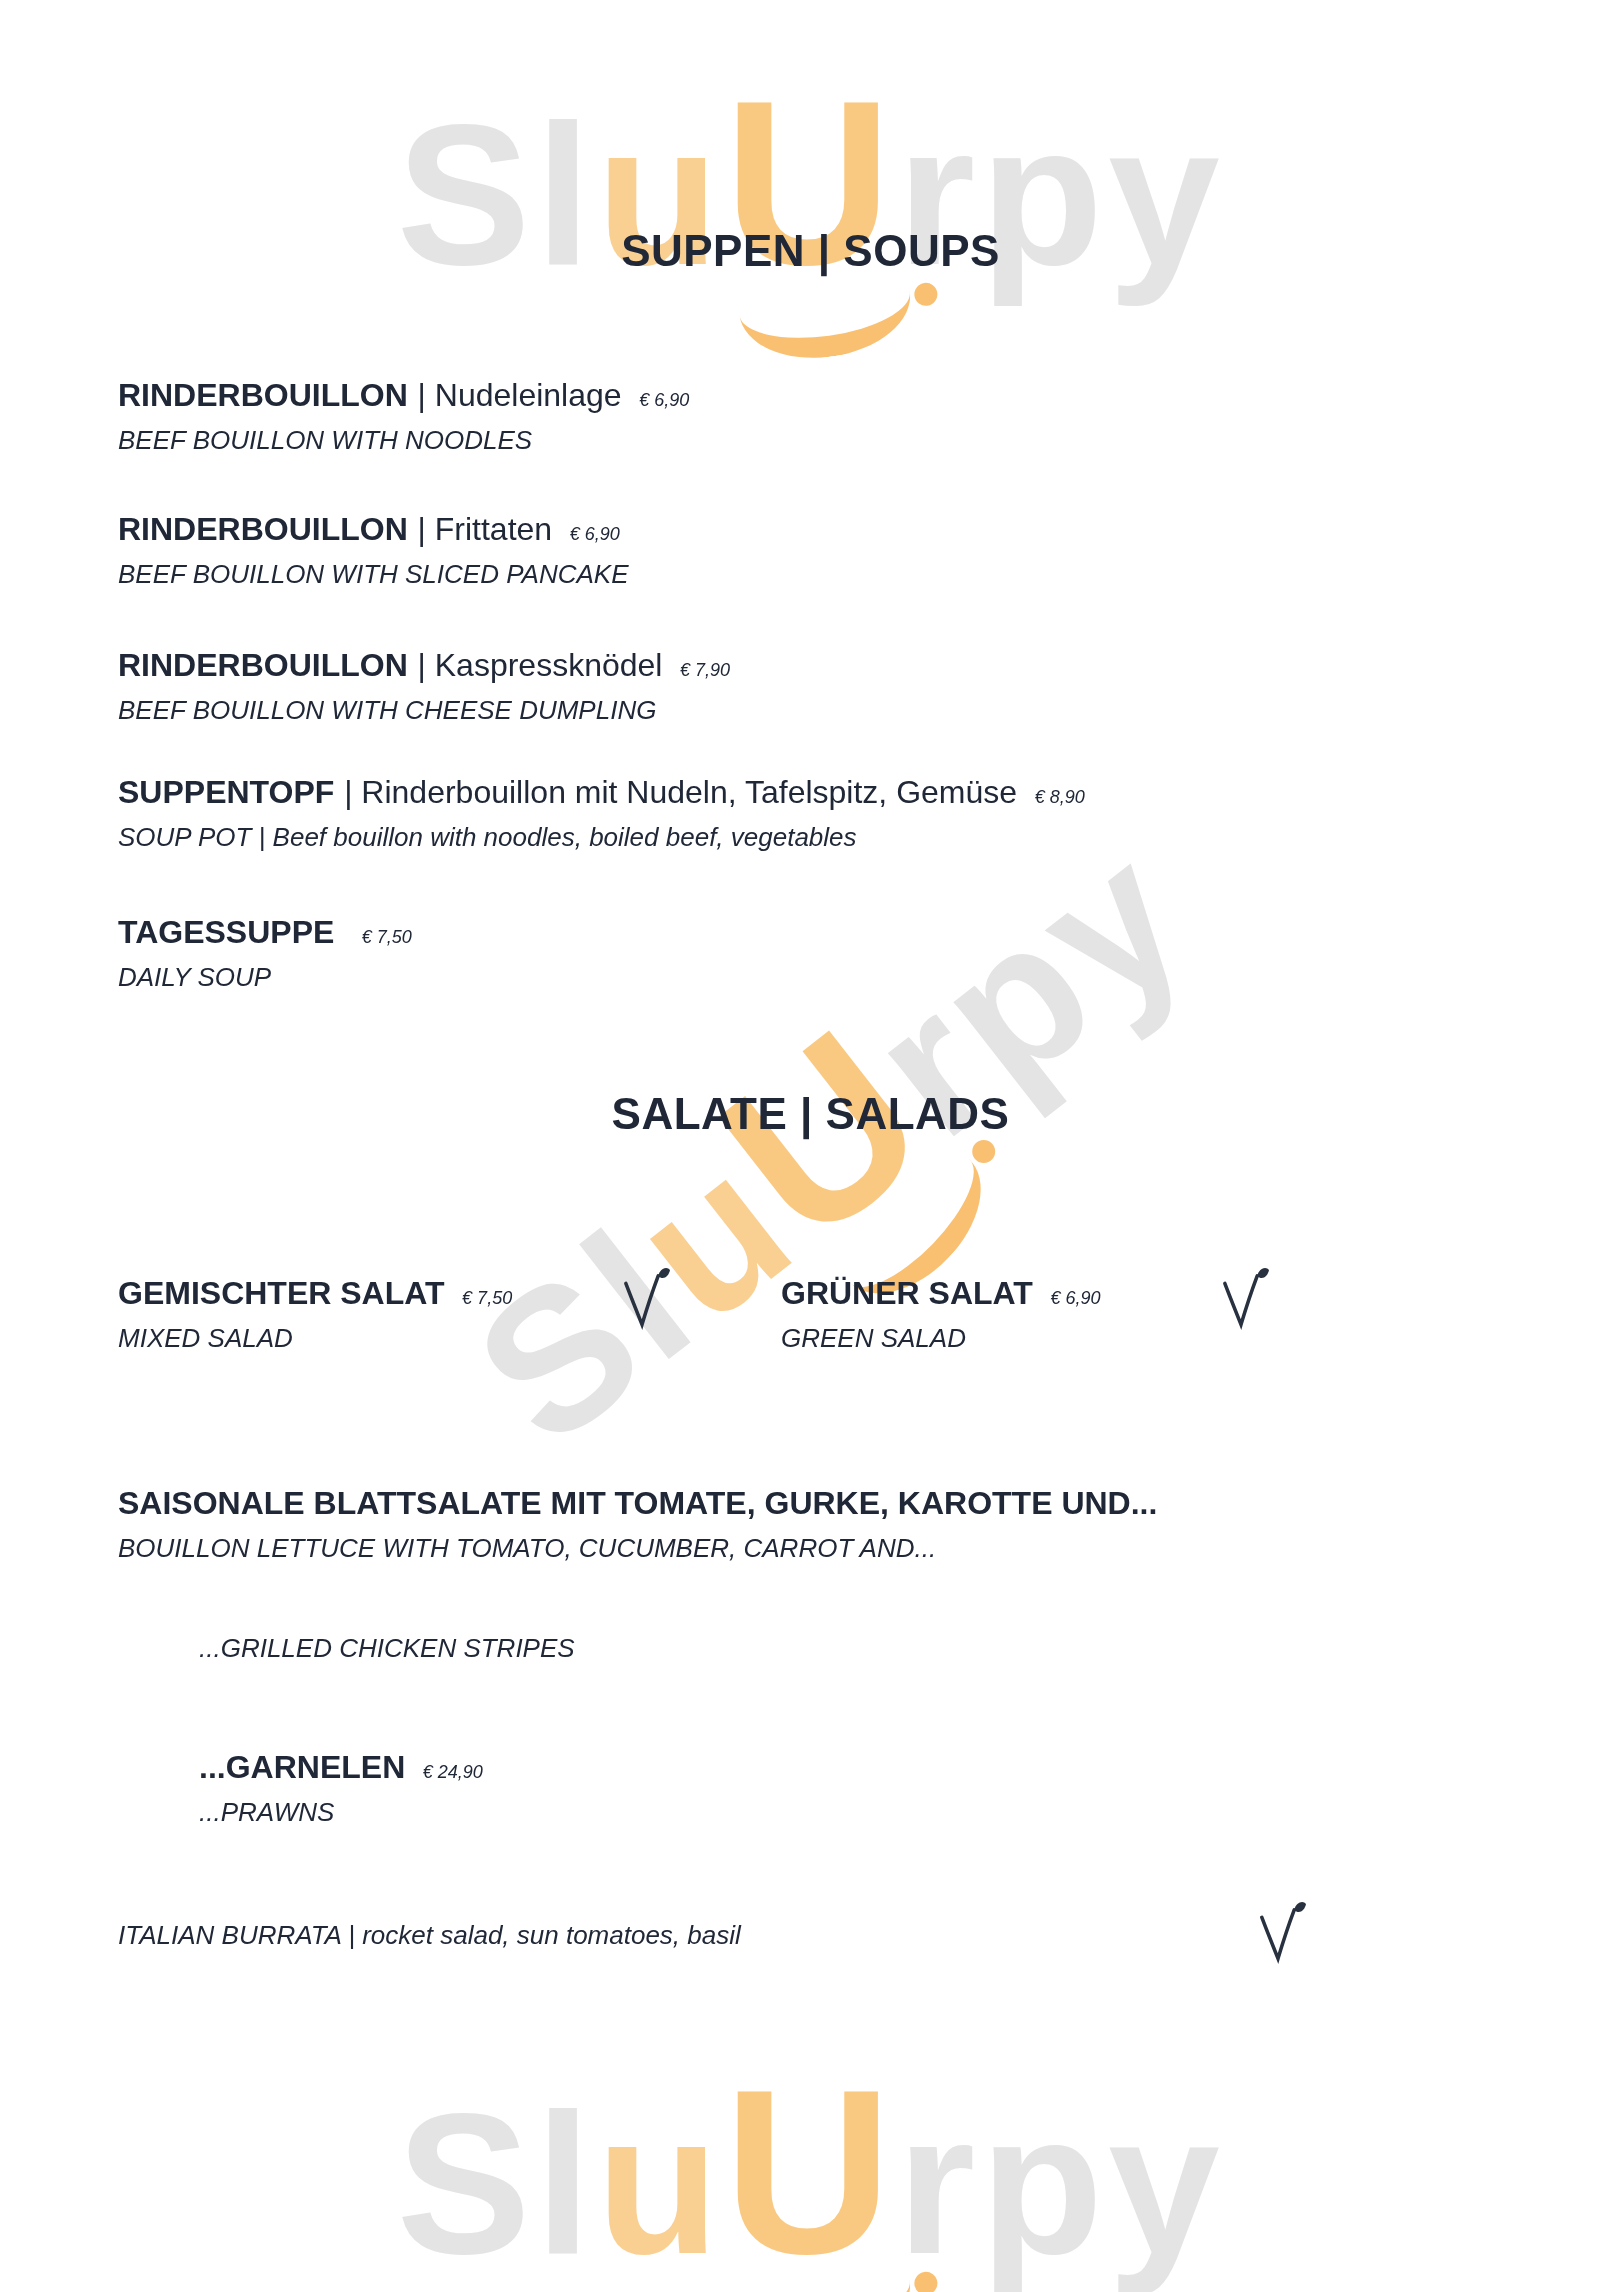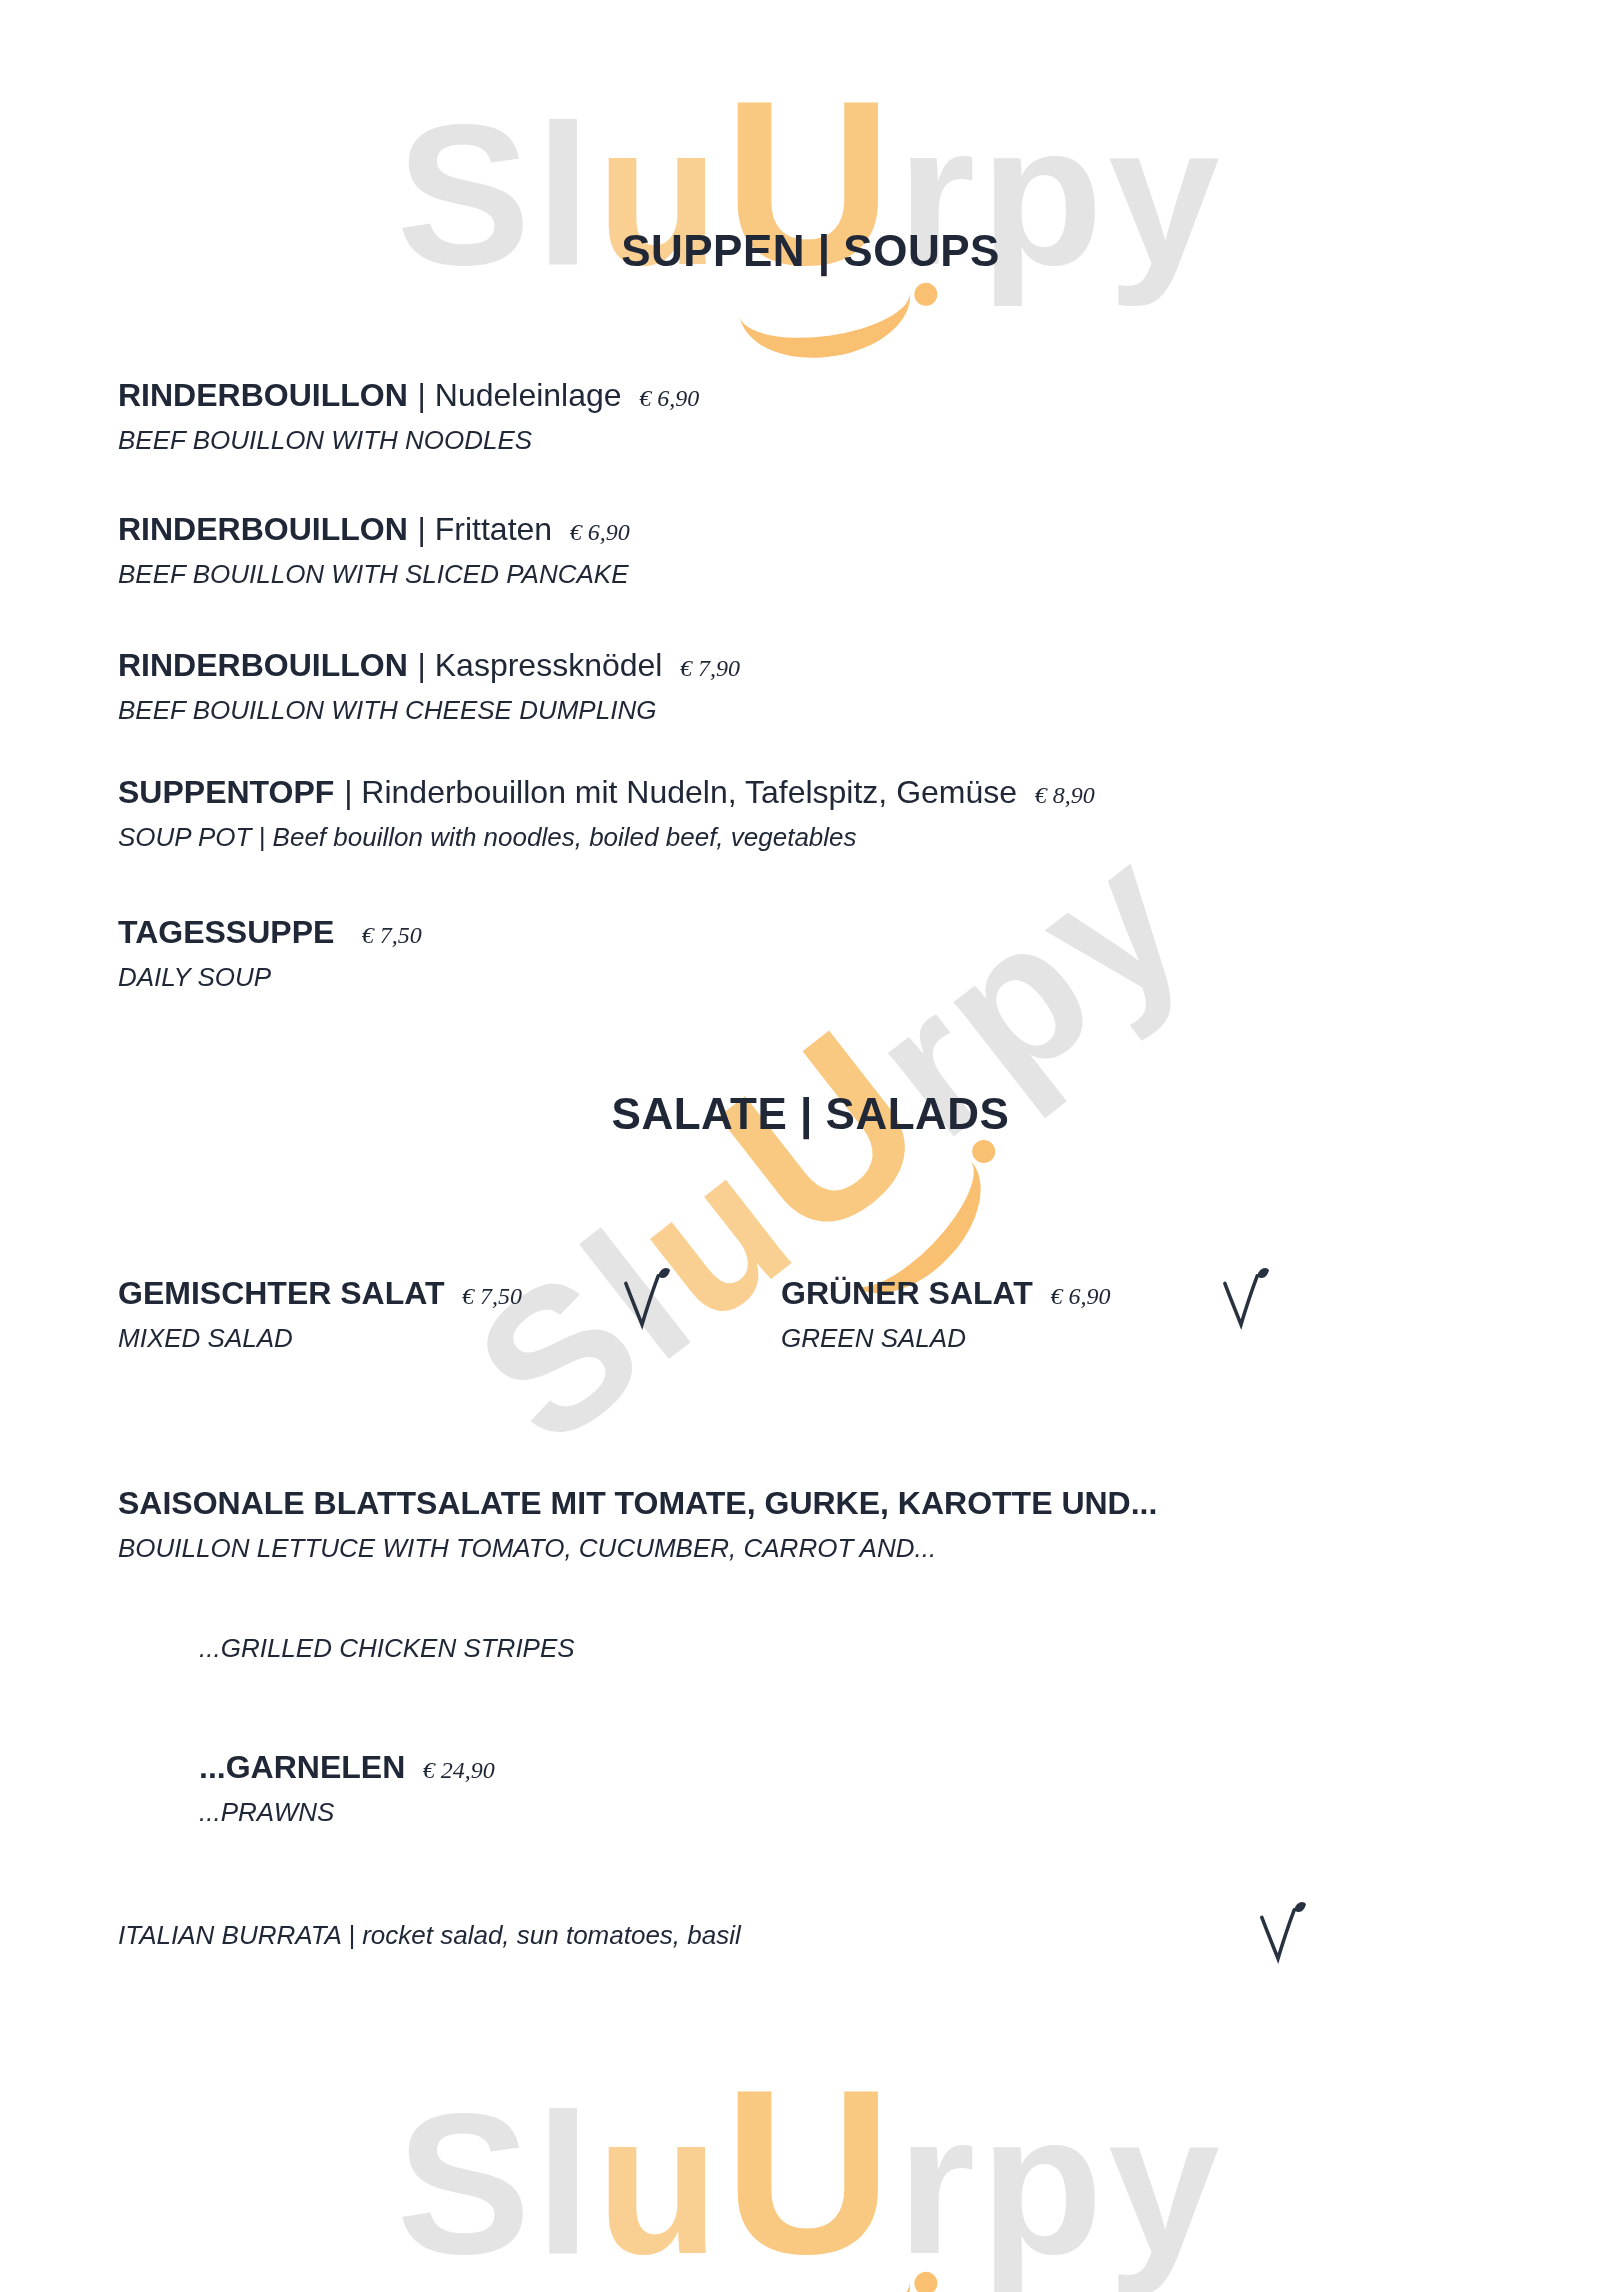--- a/index.html
+++ b/index.html
@@ -47,21 +47,21 @@
     position:absolute; left:0; width:100%;
     margin:0; text-align:center;
     font-size:44px; font-weight:700; letter-spacing:0.5px;
     color:#202838;
   }
 
   .menu-item { position:absolute; left:118px; }
   .menu-item .line { font-size:32px; line-height:1.15; white-space:nowrap; }
   .nm { font-weight:700; }
   .sb { font-weight:400; margin-left:9.8px; }
-  .pr { font-style:italic; font-size:24px; margin-left:17.6px;font-family:Liberation Serif, serif; }
+  .pr { font-style:italic; font-size:18px; margin-left:17.6px; }
   .ds { font-style:italic; font-size:26px; margin-top:10.8px; font-weight:400; }
 
   .indent { left:199px; }
 
   .vegan { position:absolute; color:#28313f; }
   .vegan svg { display:block; }
 </style>
 </head>
 <body>
 

